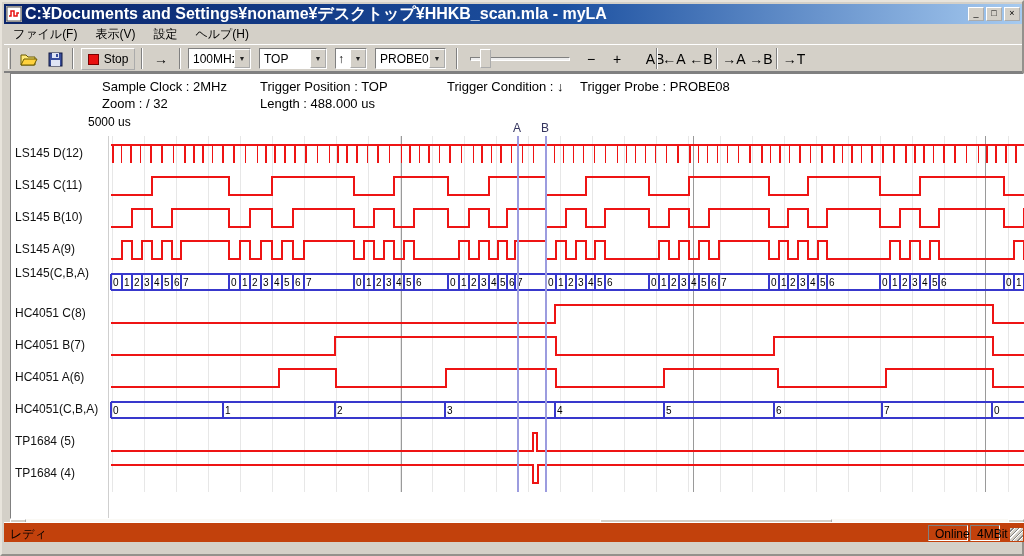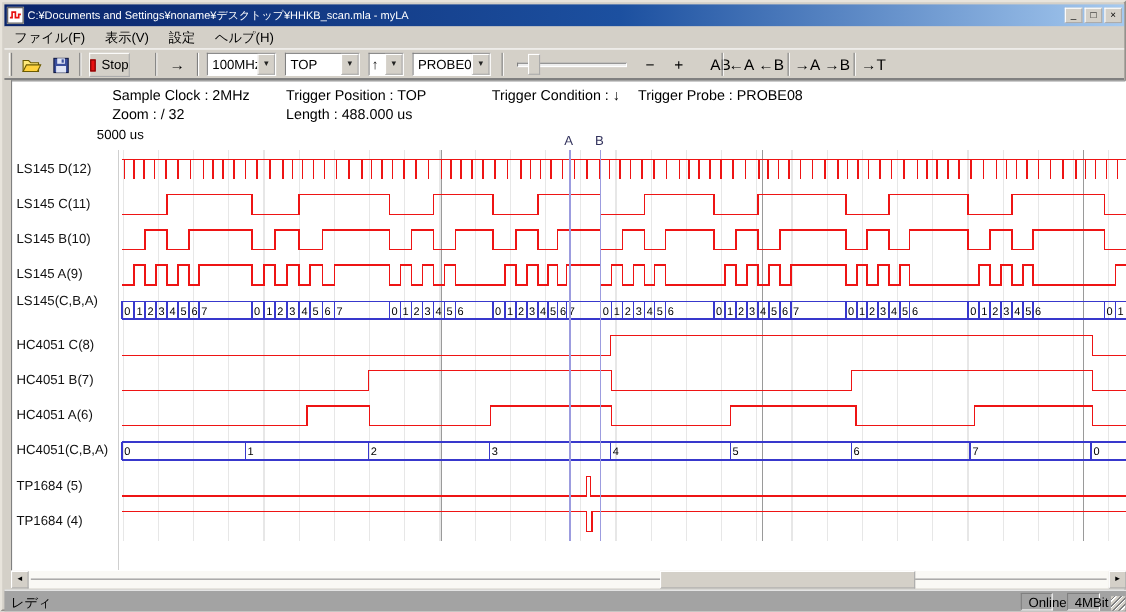--- a/index.html
+++ b/index.html
@@ -4,21 +4,21 @@
 <style>
   * { margin:0; padding:0; box-sizing:border-box; }
   html,body { width:1024px; height:556px; overflow:hidden; font-family:"Liberation Sans", sans-serif; }
   .win { position:relative; width:1024px; height:556px; background:#d4d0c8; border:2px outset #e8e4dc; }
 
   
   .titlebar { position:absolute; left:2px; top:2px; width:1018px; height:20px;
     background:linear-gradient(90deg,#0a246a 0%,#1c50a0 55%,#a6caf0 100%);
     display:flex; align-items:center; padding:0 2px; }
   .title-icon { width:16px; height:16px; margin-right:3px; flex:0 0 auto; }
-  .title-text { color:#fff; font-size:10px; font-weight:normal; white-space:nowrap; overflow:hidden; flex:1 1 auto; }
+  .title-text { color:#fff; font-size:16px; font-weight:bold; white-space:nowrap; overflow:hidden; flex:1 1 auto; }
   .title-btns { display:flex; gap:2px; flex:0 0 auto; }
   .title-btns .tbtn { width:16px; height:14px; background:#d4d0c8; border:1px outset #fff;
     font-size:9px; line-height:11px; text-align:center; color:#000; font-family:"Liberation Sans",sans-serif; }
 
   
   .menubar { position:absolute; left:2px; top:22px; width:1018px; height:20px; background:#d4d0c8;
     display:flex; align-items:center; font-size:12px; color:#000; }
   .menu-item { padding:18px 9px; white-space:nowrap; }
 
   
@@ -47,21 +47,21 @@
 
   svg.wavesvg { position:absolute; left:0; top:0; width:1024px; height:556px; pointer-events:none; }
 
   
   .hscroll { position:absolute; left:8px; top:517px; width:1014px; height:16px; background:#faf9f5; }
   .scroll-line { position:absolute; left:18px; right:18px; top:7px; height:1px; background:#8a8a8a; }
   .sbtn { position:absolute; top:0; width:16px; height:16px; background:#d4d0c8; border:1px outset #fff; font-size:7px; color:#000; text-align:center; line-height:14px; }
   .sthumb { position:absolute; top:0; height:16px; background:#d4d0c8; border:1px outset #fff; }
 
   
-  .statusbar { position:absolute; left:2px; top:534px; width:1020px; height:20px; background:#a3a3a3; border-top:1px solid #fff; }
+  .statusbar { position:absolute; left:2px; top:520px; width:1020px; height:20px; background:#c2410c; border-top:1px solid #fff; }
   .status-ready { position:absolute; left:6px; top:3px; font-size:12px; color:#000; }
   .status-panel { position:absolute; top:2px; height:16px; border:1px solid; border-color:#808080 #fff #fff #808080; font-size:12px; color:#000; padding:1px 6px 0 6px; }
   .grip { position:absolute; right:1px; bottom:1px; width:13px; height:13px;
     background:repeating-linear-gradient(135deg,#d4d0c8 0 2px,#808080 2px 3px,#fff 3px 4px); }
 </style>
 </head>
 <body>
 
 <div class="win">
 
@@ -96,21 +96,21 @@
     </div>
     <div class="abs icon-btn" style="left:39px">
       <svg width="15" height="15" viewBox="0 0 15 15">
         <rect x="1" y="1" width="13" height="13" fill="#3a4e9c" stroke="#101840"></rect>
         <rect x="4" y="1" width="7" height="5" fill="#dfe4f4"></rect>
         <rect x="8" y="2" width="2" height="3" fill="#3a4e9c"></rect>
         <rect x="3" y="8" width="9" height="6" fill="#dfe4f4"></rect>
       </svg>
     </div>
     <div class="abs tsep" style="left:68px"></div>
-    <div class="abs push-btn" style="left:77px; width:37px">
+    <div class="abs push-btn" style="left:77px; width:54px">
       <span class="stop-sq"></span>
       <span>Stop</span>
     </div>
     <div class="abs tsep" style="left:137px"></div>
     <div class="abs flat-btn" style="left:143px; width:28px; font-weight:bold">→</div>
     <div class="abs tsep" style="left:175px"></div>
     <div class="abs combo" style="left:184px; width:63px">
       <span class="combo-val">100MHz</span>
       <span class="combo-btn">▼</span>
     </div>
@@ -367,18 +367,18 @@
 
   <div class="hscroll">
     <div class="scroll-line"></div>
     <div class="sbtn" style="left:0">◄</div>
     <div class="sbtn" style="right:0">►</div>
     <div class="sthumb" id="scroll-thumb" style="left: 590px; width: 232px;"></div>
   </div>
 
   <div class="statusbar">
     <span class="status-ready">レディ</span>
-    <span class="status-panel" style="left:924px; width:29px">Online</span>
+    <span class="status-panel" style="left:924px; width:40px">Online</span>
     <span class="status-panel" style="left:966px; width:30px">4MBit</span>
     <span class="grip"></span>
   </div>
 
 </div>
 
 </body></html>

